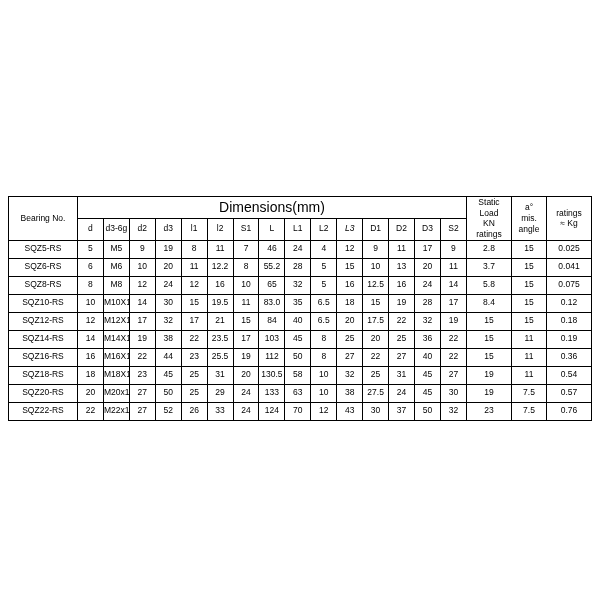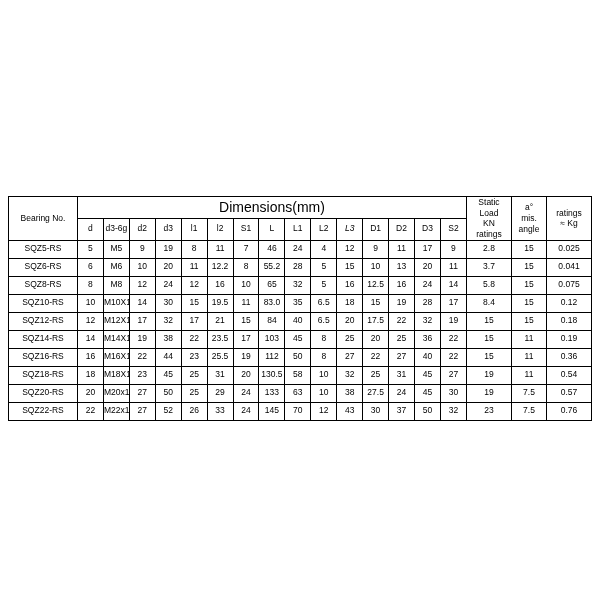--- a/index.html
+++ b/index.html
@@ -326,21 +326,21 @@
 
         <tr>
           <td class="row-label">SQZ22-RS</td>
           <td>22</td>
           <td>M22x1.5</td>
           <td>27</td>
           <td>52</td>
           <td>26</td>
           <td>33</td>
           <td>24</td>
-          <td>145</td>
+          <td>124</td>
           <td>70</td>
           <td>12</td>
           <td>43</td>
           <td>30</td>
           <td>37</td>
           <td>50</td>
           <td>32</td>
           <td>23</td>
           <td>7.5</td>
           <td>0.76</td>

